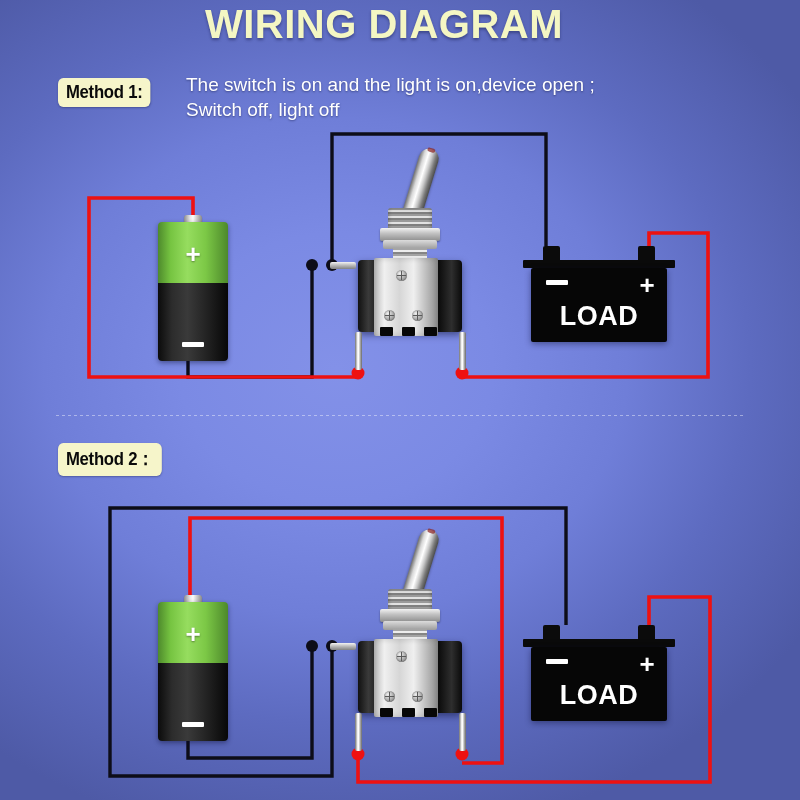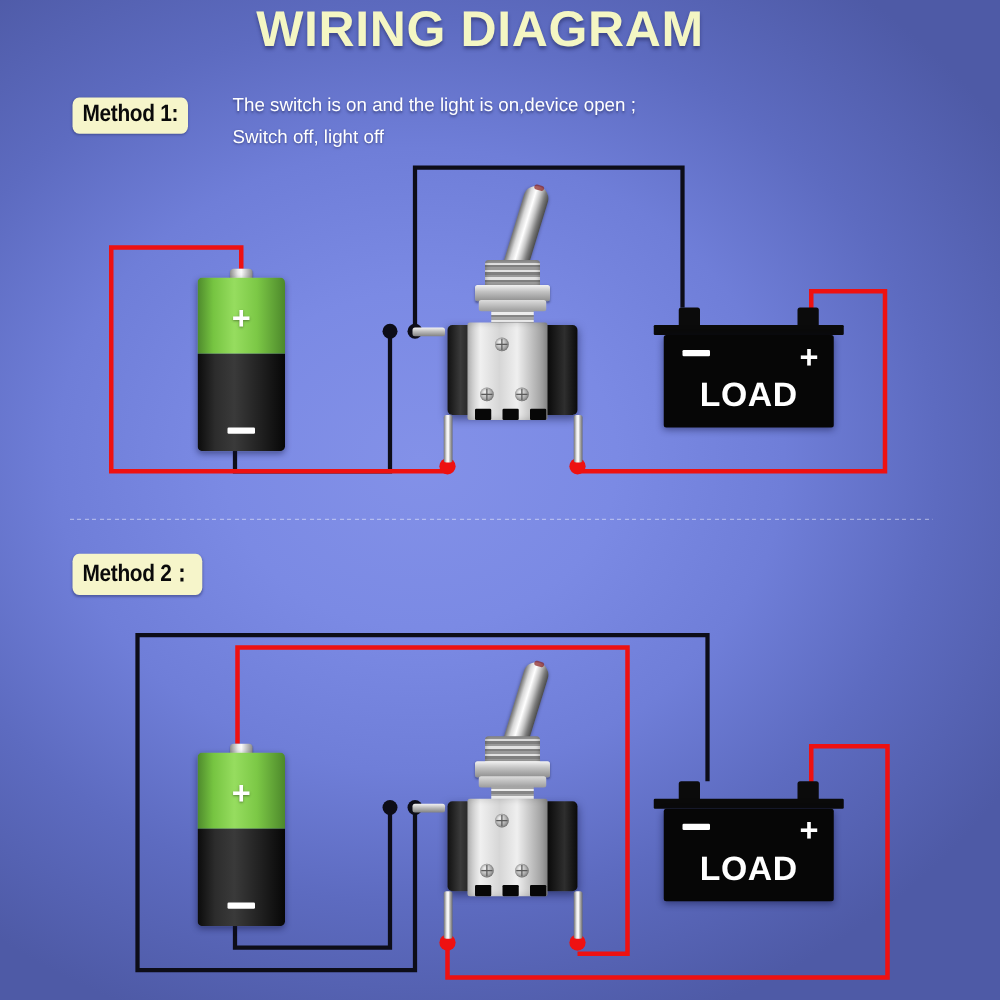--- a/index.html
+++ b/index.html
@@ -32,21 +32,21 @@
     font-family:"Liberation Sans Narrow","Liberation Sans",sans-serif;
     transform:scaleX(.88);
     transform-origin:left center;
     letter-spacing:-0.3px;
     box-shadow:0 1px 2px rgba(20,25,70,.35);
     white-space:nowrap;
   }
   .desc{
     position:absolute;
     color:#ffffff;
-    font-size:15px;
+    font-size:19px;
     line-height:25px;
     text-shadow:0 1px 2px rgba(20,25,70,.5);
     white-space:pre-line;
   }
   .divider{
     position:absolute;left:56px;top:415px;width:690px;height:1px;
     background:repeating-linear-gradient(to right,rgba(255,255,255,.42) 0 3px,rgba(255,255,255,0) 3px 6px);
   }
   
   svg.wires{position:absolute;left:0;top:0;width:800px;height:800px;overflow:visible;}

